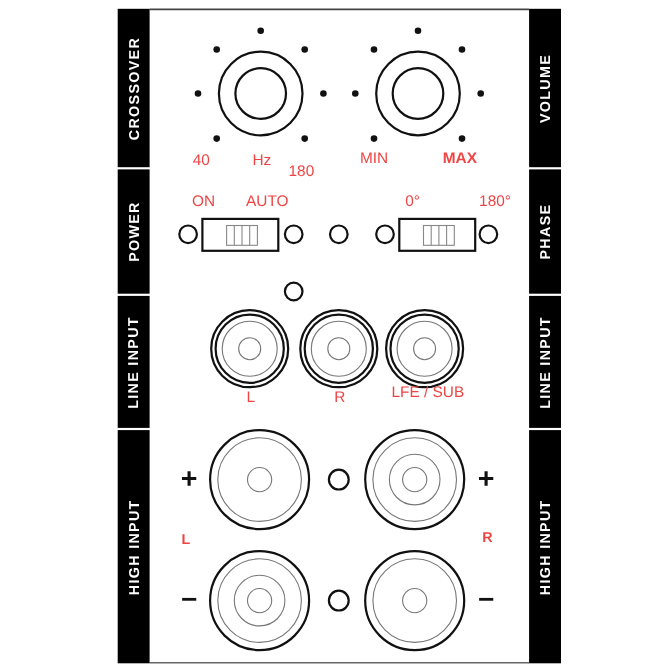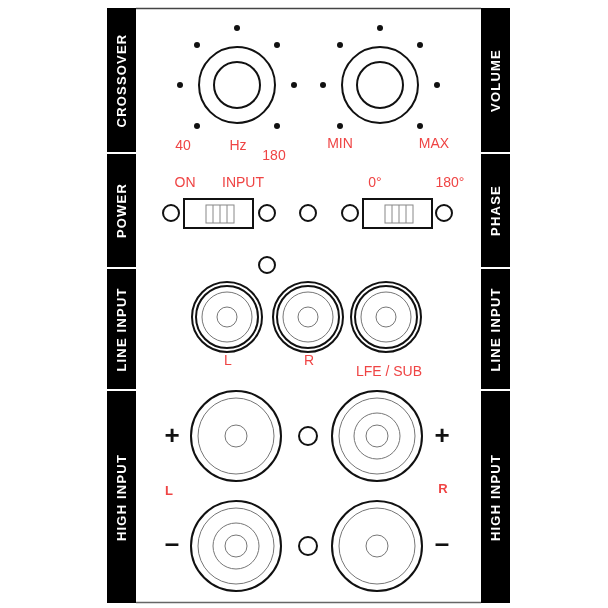--- a/index.html
+++ b/index.html
@@ -156,31 +156,31 @@
     </g>
     <circle cx="308" cy="436" r="9" stroke-width="2"></circle>
     <circle cx="308" cy="546" r="9" stroke-width="2"></circle>
   </svg>
 
   <div class="lbl" style="left:183px;top:137px;">40</div>
   <div class="lbl" style="left:238px;top:137px;text-align:center;">Hz</div>
   <div class="lbl" style="left:274px;top:137px;margin-top:10px;">180</div>
 
   <div class="lbl" style="left:340px;top:135px;">MIN</div>
-  <div class="lbl" style="left:434px;top:135px;">MAX</div>
+  <div class="lbl" style="left:418px;top:135px;font-weight:bold;">MAX</div>
 
   <div class="lbl" style="left:185px;top:174px;text-align:center;">ON</div>
-  <div class="lbl" style="left:243px;top:174px;">INPUT</div>
+  <div class="lbl" style="left:243px;top:174px;">AUTO</div>
 
   <div class="lbl" style="left:375px;top:174px;">0°</div>
   <div class="lbl" style="left:415px;top:174px;margin-left:35px;">180°</div>
 
   <div class="lbl" style="left:228px;top:352px;">L</div>
   <div class="lbl" style="left:309px;top:352px;">R</div>
-  <div class="lbl" style="left:389px;top:363px;text-align:right;">LFE / SUB</div>
+  <div class="lbl" style="left:389px;top:348px;text-align:right;">LFE / SUB</div>
 
   <div class="sign" style="left:172px;top:435px;">+</div>
   <div class="sign" style="left:172px;top:543px;">–</div>
   <div class="sign" style="left:442px;top:435px;">+</div>
   <div class="sign" style="left:442px;top:543px;">–</div>
 
   <div class="lbl bold" style="left:169px;top:483px;">L</div>
   <div class="lbl bold" style="left:443px;top:481px;">R</div>
 </div>
 

